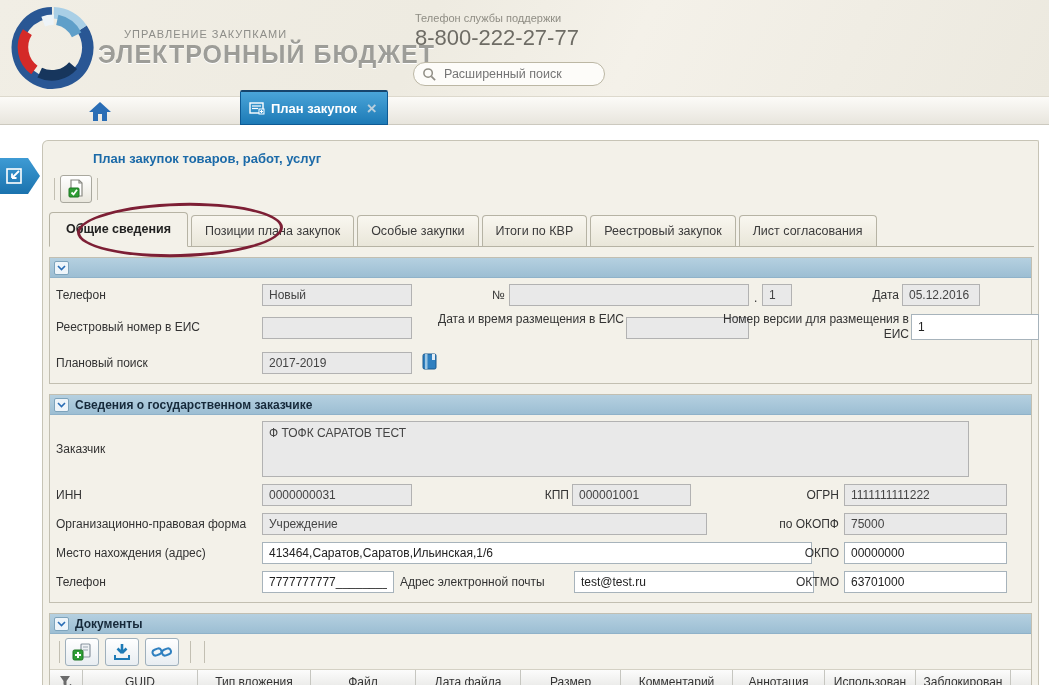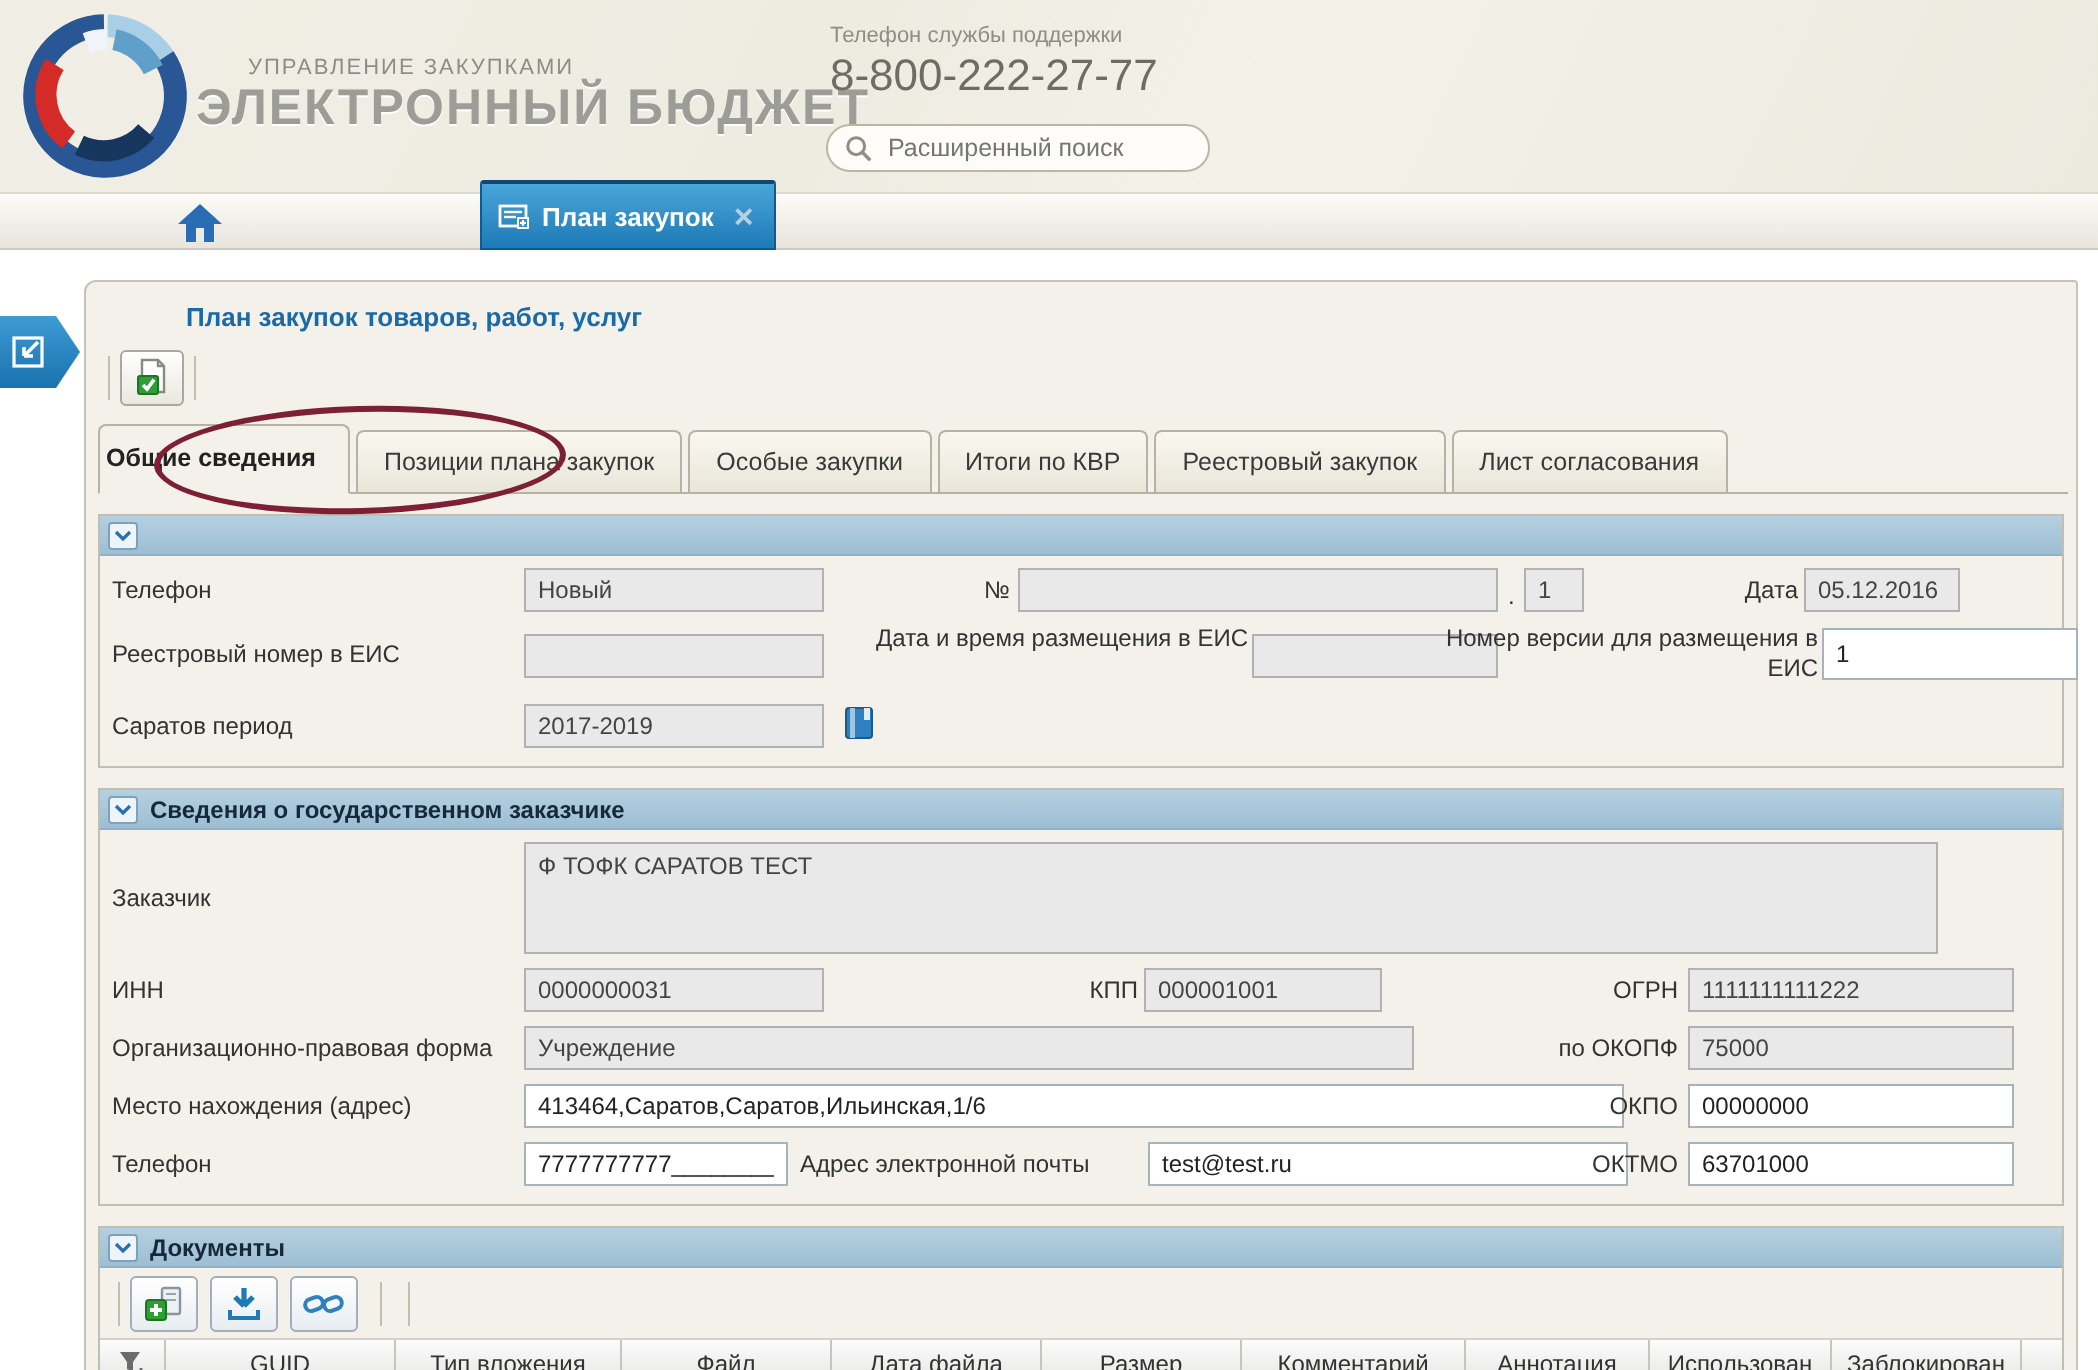--- a/index.html
+++ b/index.html
@@ -53,21 +53,21 @@
   .collapse-btn { position:absolute; left:0; top:158px; width:40px; height:36px;
                   background:linear-gradient(#3e9bd4,#1a72ae);
                   clip-path:polygon(0 0,70% 0,100% 50%,70% 100%,0 100%);
                   display:flex; align-items:center; padding-left:5px; cursor:pointer; }
 
   
   .tabs { display:flex; align-items:flex-end; margin:6px 0 0 2px; border-bottom:1px solid #b6b3a4; }
   .tab { padding:8px 13px; border:1px solid #b6b3a4; border-bottom:none; border-radius:4px 4px 0 0;
          background:linear-gradient(#f9f7f0,#e9e6d9); color:#3a3a3a; font-size:12.5px;
          margin-right:3px; cursor:pointer; white-space:nowrap; }
-  .tab.active { background:#f3f1e9; font-weight:bold; color:#222; padding:9px 16px 10px 3px;
+  .tab.active { background:#f3f1e9; font-weight:bold; color:#222; padding:9px 16px 10px 16px;
                 margin-bottom:-1px; border-bottom:1px solid #f3f1e9; }
   .annot { position:absolute; left:34px; top:62px; width:206px; height:54px;
            border:3px solid #7d1f35; border-radius:50%; transform:rotate(-1.5deg);
            pointer-events:none; z-index:20; }
 
   
   .section { margin:10px 2px 0 2px; border:1px solid #c2bfb1; }
   .sec-hdr { height:20px; background:linear-gradient(#b5d0e0,#9cbed3); border-bottom:1px solid #8fb2c9;
              display:flex; align-items:center; padding:0 4px; font-weight:bold; color:#16293a; font-size:12px; }
   .chev-box { width:15px; height:14px; background:#eef5fa; border:1px solid #7da3bb; border-radius:2px;
@@ -206,21 +206,21 @@
       </div>
       <div class="frow tall">
         <span class="lbl" style="top:8px;">Реестровый номер в ЕИС</span>
         <input class="fld" style="left: 208px; width: 150px; top: 5px;" disabled="" value="">
         <span class="lbl r2" style="left:370px;width:200px;">Дата и время размещения в ЕИС</span>
         <input class="fld" style="left: 572px; width: 123px; top: 5px;" disabled="" value="">
         <span class="lbl r2" style="left:655px;width:200px;">Номер версии для размещения в ЕИС</span>
         <input class="fld edit" style="left: 857px; width: 128px; top: 2px; height: 26px;" value="1">
       </div>
       <div class="frow">
-        <span class="lbl">Саратов период</span>
+        <span class="lbl">Плановый поиск</span>
         <input class="fld" style="left: 208px; width: 150px;" disabled="" value="2017-2019">
         <span style="position:absolute;left:368px;top:2px;cursor:pointer;">
           <svg width="17" height="18" viewBox="0 0 17 18">
             <rect x="1" y="1" width="13" height="15" rx="1.5" fill="#2f80c0" stroke="#1b5a8f" stroke-width="1"></rect>
             <rect x="3" y="1" width="2.5" height="15" fill="#9cc6e4"></rect>
             <rect x="10" y="1" width="3" height="6" fill="#fff" opacity="0.85"></rect>
           </svg>
         </span>
       </div>
     </div>

